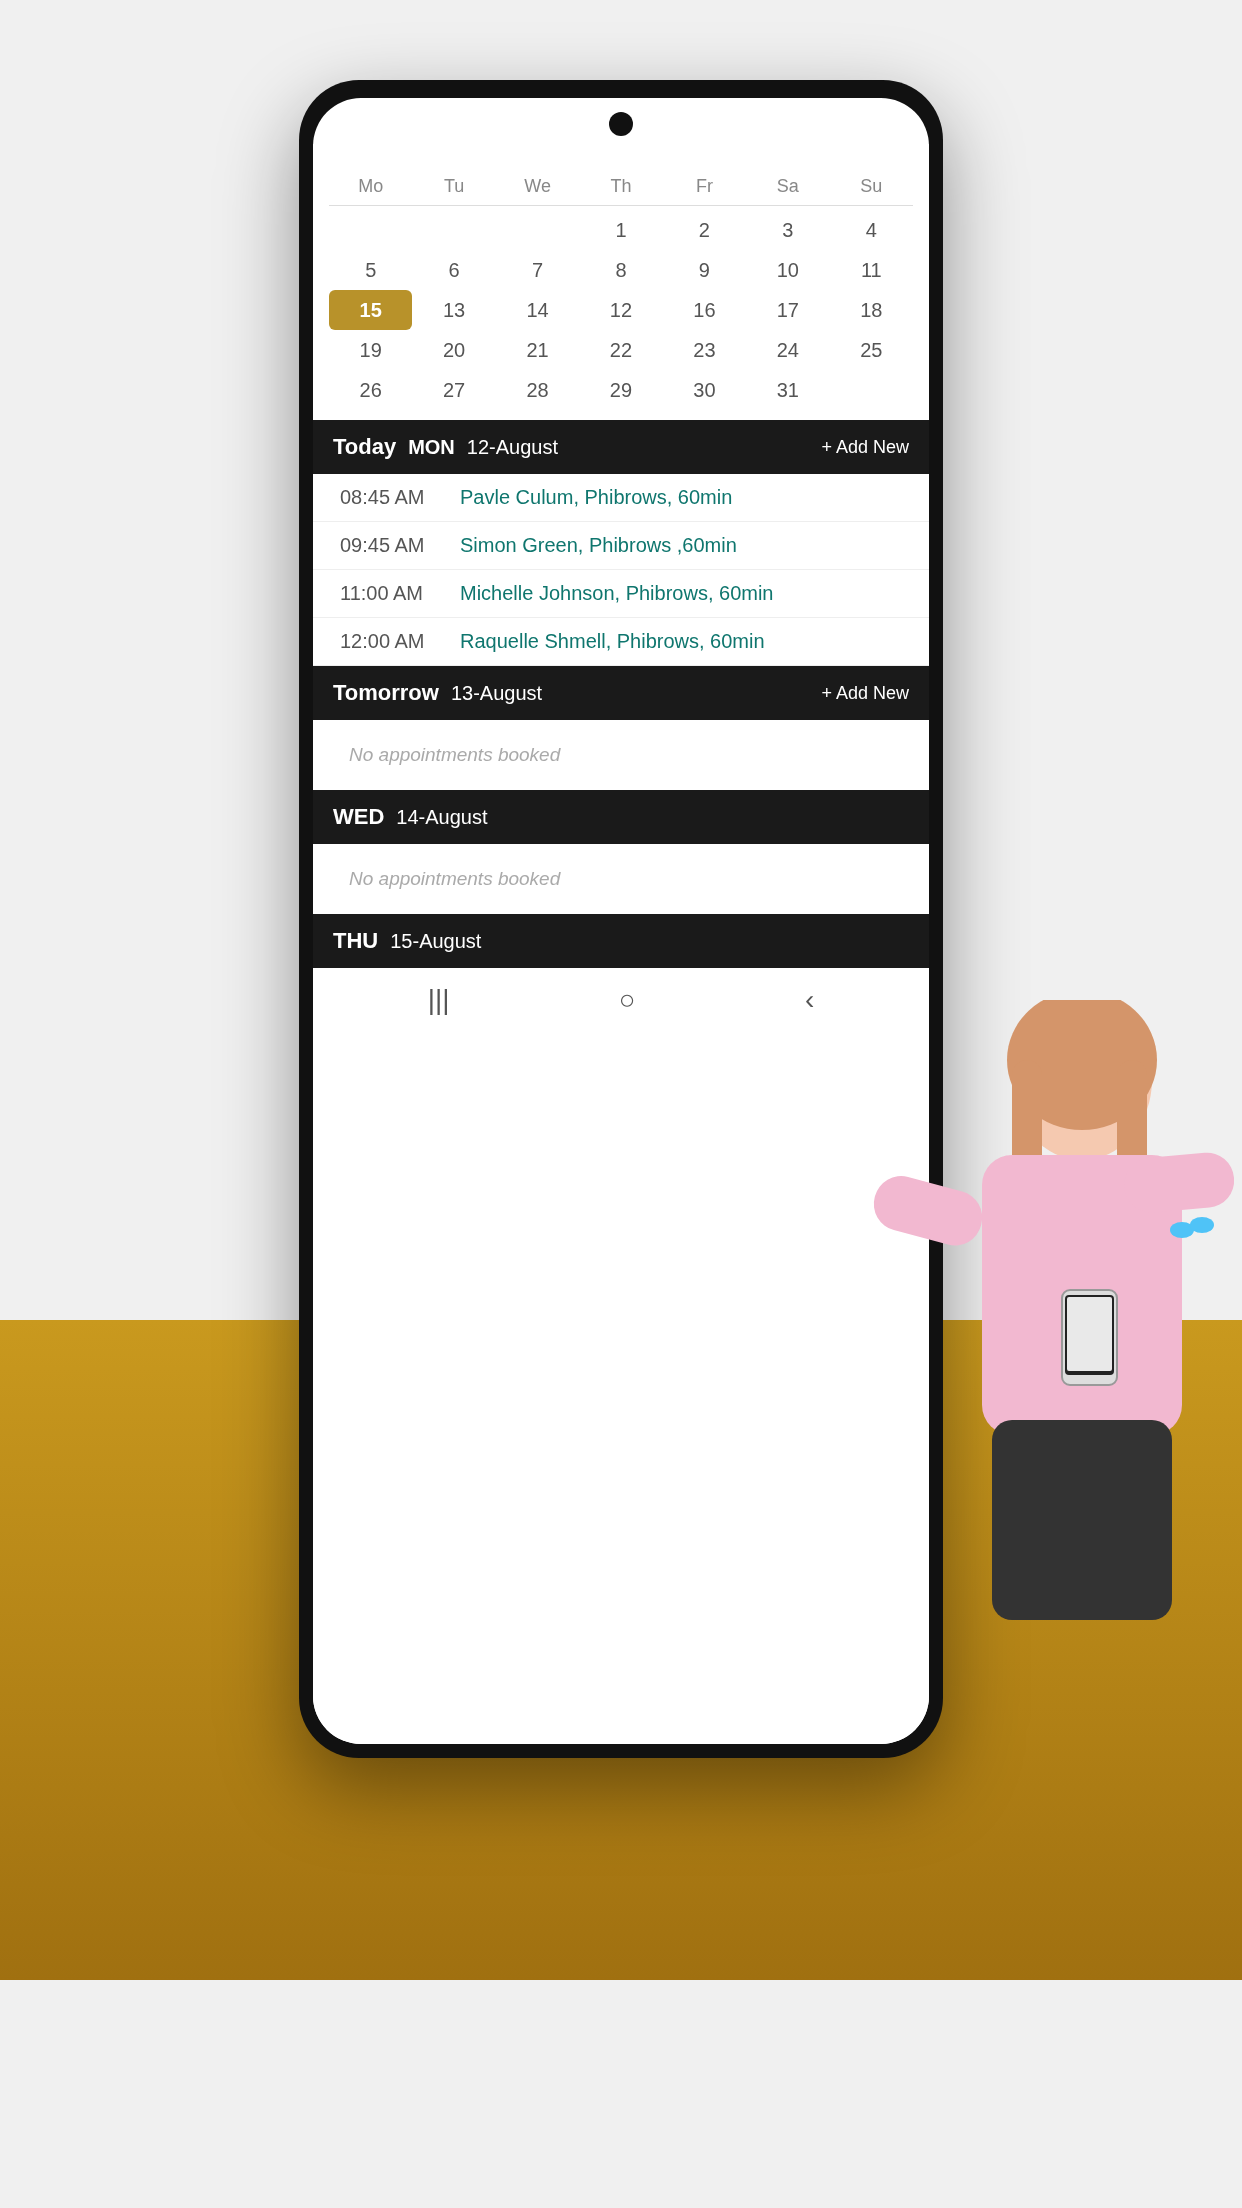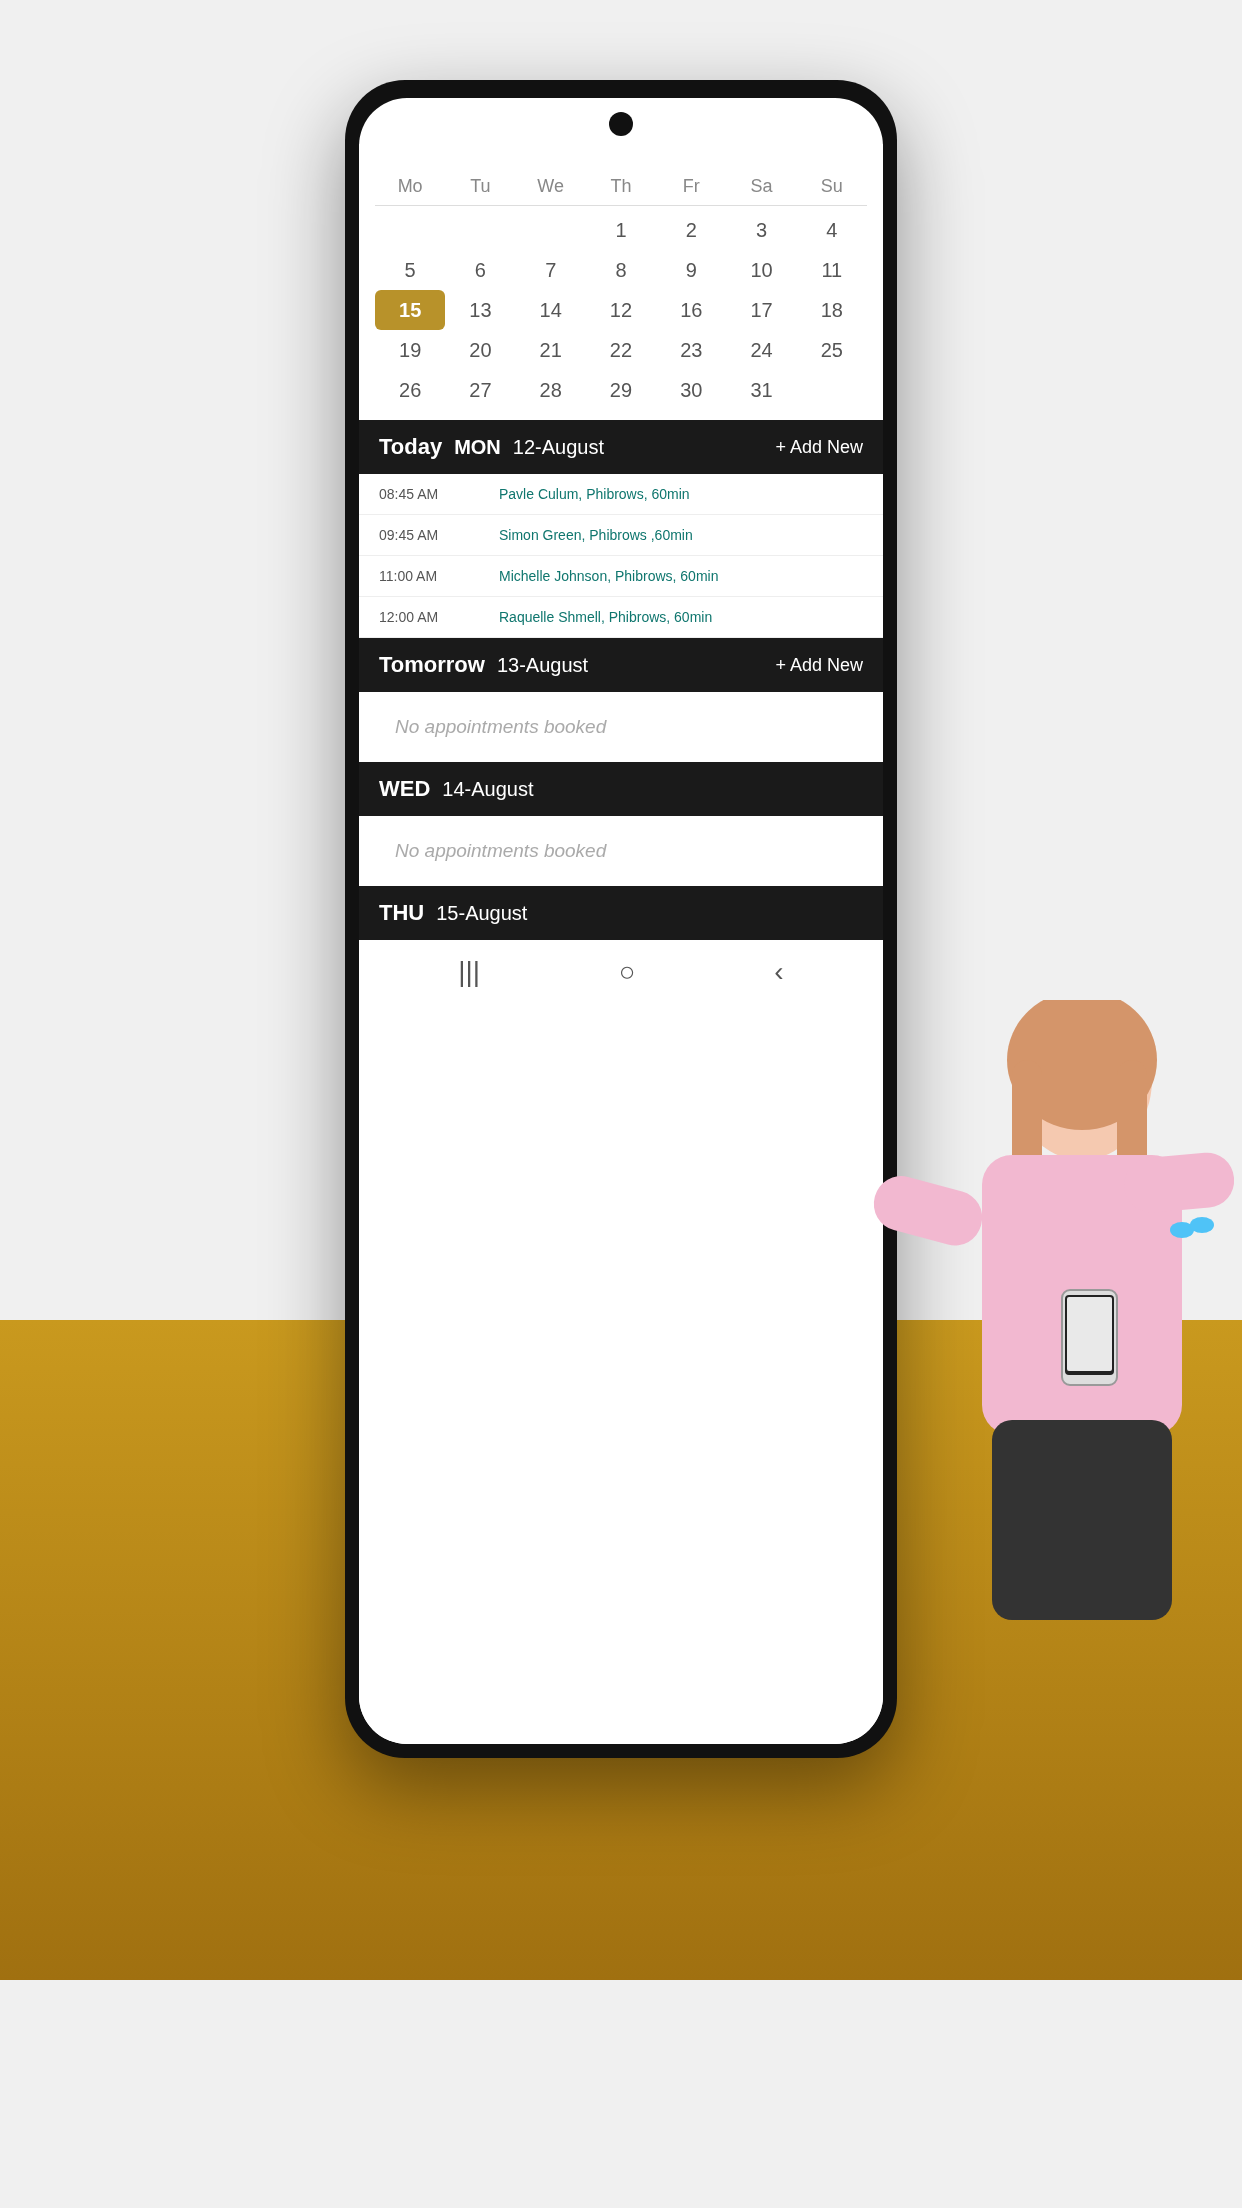--- a/index.html
+++ b/index.html
@@ -26,21 +26,21 @@
       position: relative;
       width: 100%;
       min-height: 1900px;
     }
     
     .phone {
       position: absolute;
       left: 50%;
       transform: translateX(-50%);
       top: 0;
-      width: 552px;
+      width: 644px;
       background: #111;
       border-radius: 60px;
       padding: 18px 14px 14px;
       box-shadow: 0 30px 80px rgba(0,0,0,0.4);
       z-index: 2;
     }
     .phone-inner {
       background: #fff;
       border-radius: 48px;
       overflow: hidden;
@@ -154,23 +154,23 @@
     }
     .schedule-day-header .add-new {
       margin-left: auto;
       color: #fff;
       font-size: 18px;
       cursor: pointer;
     }
     .appointment {
       display: flex;
       align-items: center;
-      padding: 12px 20px;
+      padding: 12px 27px;
       border-bottom: 1px solid #eee;
-      font-size: 14px;
+      font-size: 20px;
     }
     .appt-time {
       color: #555;
       min-width: 120px;
       font-weight: 400;
     }
     .appt-desc {
       color: #0f766e;
     }
     .no-appts {

